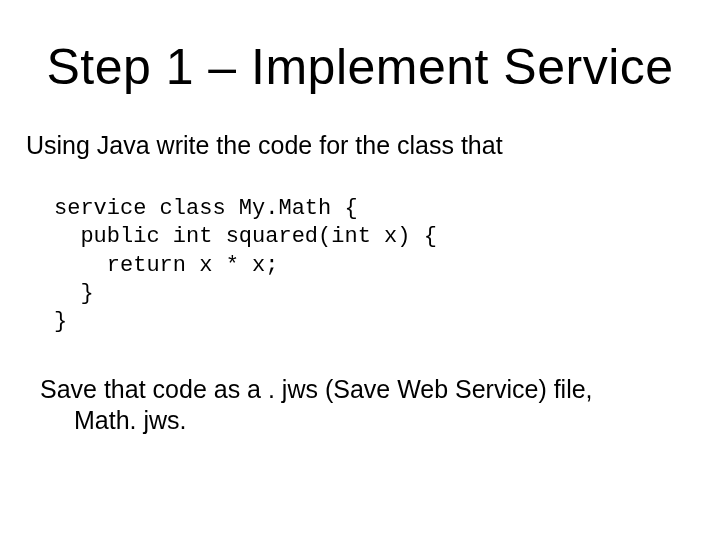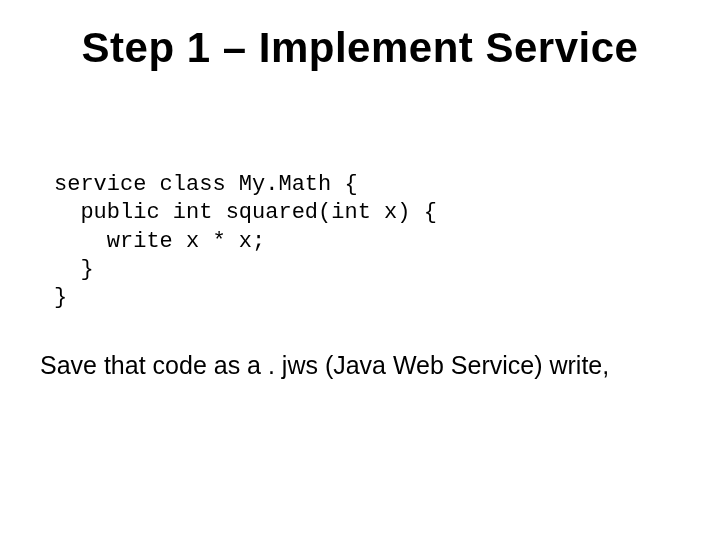--- a/index.html
+++ b/index.html
@@ -1,38 +1,39 @@
 <!DOCTYPE html>
 <html><head>
 <meta charset="utf-8">
 <style>
   * { margin: 0; padding: 0; box-sizing: border-box; }
   html, body { width: 720px; height: 540px; background: #fff; font-family: Arial, Helvetica, sans-serif; color: #000; }
   .slide { position: relative; width: 720px; height: 540px; padding: 0; }
-  .title { font-size: 42px; font-weight: 700; text-align: center; margin-top: 24px; letter-spacing: 0.5px; }
+  .title { font-size: 50px; font-weight: 400; text-align: center; margin-top: 38px; letter-spacing: 0.5px; }
   .body-text { font-size: 25px; line-height: 1.25; margin: 34px 30px 0 26px; }
   .body-text .indent { padding-left: 28px; display: block; }
   .code-block { font-family: "Courier New", Courier, monospace; font-size: 22px; line-height: 1.28; margin: 34px 0 0 54px; white-space: pre; }
   .save-text { font-size: 25px; line-height: 1.25; margin: 38px 30px 0 40px; }
   .save-text .indent2 { padding-left: 34px; display: block; }
 </style>
 </head>
 <body>
 
 <div class="slide">
 
   <h1 class="title">Step 1 – Implement Service</h1>
 
   <div class="body-text">
-    <br>
+    <span>Using Java write the code for the class that</span><br>
   </div>
 
   <div class="code-block"><span>service class My.Math {</span>
 <span>  public int squared(int x) {</span>
-<span>    write x * x;</span>
+<span>    return x * x;</span>
 <span>  }</span>
 <span>}</span></div>
 
   <div class="save-text">
-    <span>Save that code as a . jws  (Java Web Service) write,</span><br>
+    <span>Save that code as a . jws  (Save Web Service) file,</span><br>
+    <span class="indent2">Math. jws.</span>
   </div>
 
 </div>
 
 </body></html>

